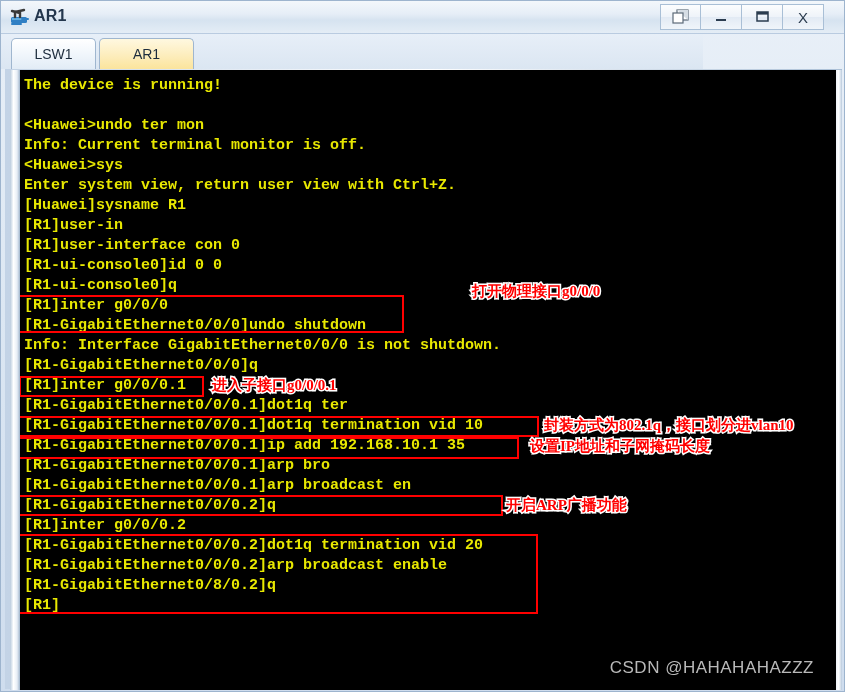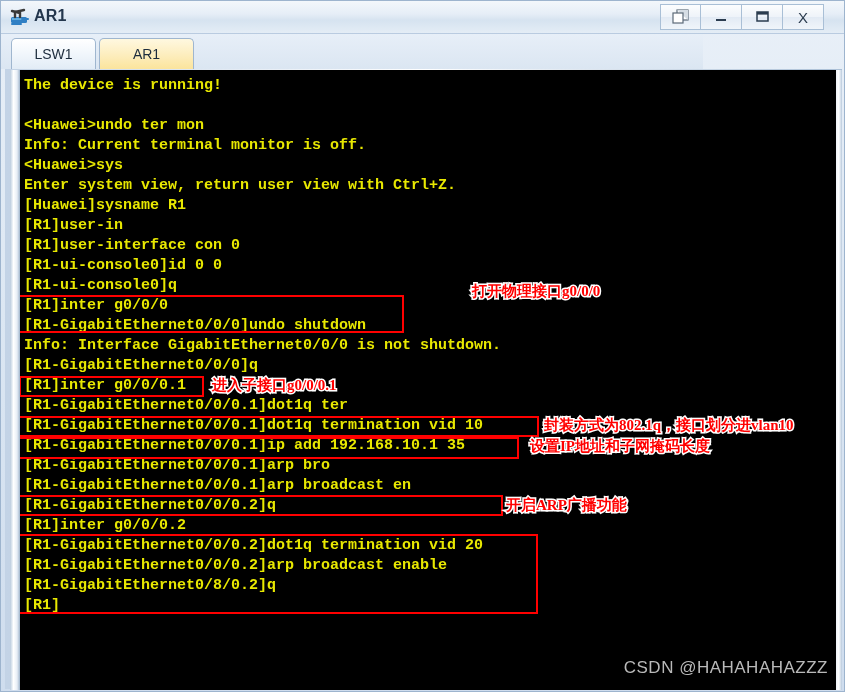--- a/index.html
+++ b/index.html
@@ -175,21 +175,21 @@
     color: #ff0000;
     white-space: nowrap;
     -webkit-text-stroke: 3px #ffffff;
     paint-order: stroke fill;
     letter-spacing: 0px;
   }
 
   
   #watermark {
     position: absolute;
-    right: 8px;
+    right: 22px;
     bottom: 12px;
     font-family: "Liberation Sans", sans-serif;
     font-size: 17px;
     color: #b9b9b9;
     letter-spacing: .5px;
     white-space: nowrap;
   }
 </style>
 </head>
 <body>

